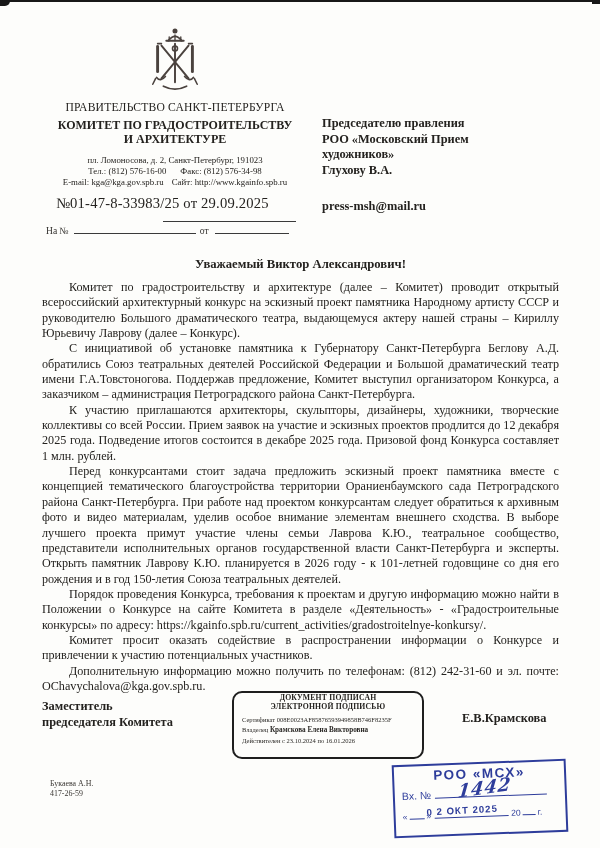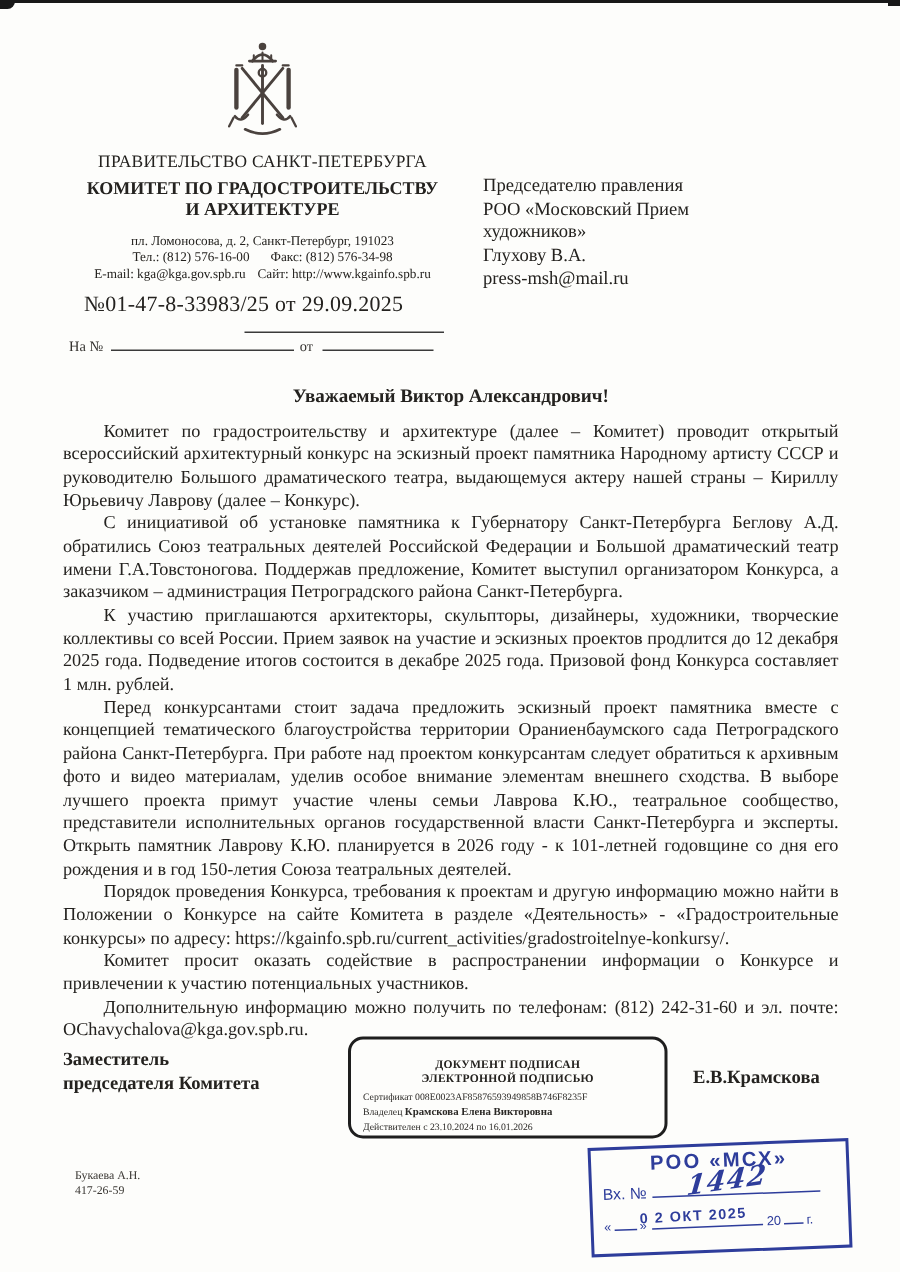--- a/index.html
+++ b/index.html
@@ -15,43 +15,43 @@
 
   
   .header-left{position:absolute;left:35px;top:28px;width:280px;text-align:center;}
   .emblem{display:block;margin:0 auto;}
   .gov{font-size:11.6px;letter-spacing:.2px;margin-top:5px;}
   .committee{font-weight:bold;font-size:12px;line-height:14px;margin-top:4px;}
   .addr{font-size:8.8px;line-height:11px;margin-top:9px;}
   .addr .gap{display:inline-block;width:14px;}
 
   
-  .recipient{position:absolute;left:322px;top:116px;width:220px;font-weight:normal;font-size:12.4px;line-height:15.5px;}
+  .recipient{position:absolute;left:322px;top:116px;width:220px;font-weight:bold;font-size:12.4px;line-height:15.5px;}
   .recipient .r-name{}
-  .recipient .r-email{margin-top:0;}
+  .recipient .r-email{margin-top:21px;}
 
   
   .refline{position:absolute;left:56px;top:195px;font-size:14.6px;letter-spacing:.2px;}
   .ref-underline{position:absolute;left:163px;top:221px;width:133px;border-bottom:1.2px solid #3a3a3a;}
   .na-row{position:absolute;left:46px;top:224px;font-size:9.6px;color:#33312e;}
   .ul{display:inline-block;border-bottom:1px solid #3a3a3a;height:9px;vertical-align:baseline;}
   .ul-a{width:122px;margin:0 4px 0 5px;}
   .ul-b{width:74px;margin-left:6px;}
 
   
   .salutation{position:absolute;left:42px;top:257px;width:517px;text-align:center;font-weight:bold;font-size:12.7px;}
   .body-text{position:absolute;left:42px;top:280px;width:517px;font-size:12.15px;line-height:15.35px;text-align:justify;}
   .body-text p{margin:0;text-indent:27px;}
 
   
   .sig-position{position:absolute;left:42px;top:699px;font-weight:bold;font-size:12.4px;line-height:15.5px;}
   .sig-name{position:absolute;left:462px;top:711px;font-weight:bold;font-size:12.4px;}
 
-  .esign{position:absolute;left:232px;top:691px;width:213px;height:68px;border:2.2px solid #1e1e1e;
-         border-radius:10px;box-sizing:border-box;padding-top:12px;text-align:center;background:#fdfdfb;}
+  .esign{position:absolute;left:232px;top:691px;width:192px;height:68px;border:2.2px solid #1e1e1e;
+         border-radius:10px;box-sizing:border-box;padding-top:0;text-align:center;background:#fdfdfb;}
   .esign-title{font-weight:bold;font-size:7.7px;line-height:9.2px;letter-spacing:.2px;}
   .esign-meta{margin-top:4px;text-align:left;padding-left:8px;font-size:6.5px;line-height:9.6px;color:#2b2926;}
   .esign-meta b{font-size:7.2px;}
 
   .executor{position:absolute;left:50px;top:779px;font-size:7.9px;line-height:9.6px;color:#3a3733;font-family:Liberation Serif, serif;}
 
   
   .stamp{position:absolute;left:393px;top:762px;width:174px;height:73px;border:2.6px solid #2e3d9b;
          transform:rotate(-2.2deg);color:#2e3d9b;box-sizing:border-box;padding:2px 7px 0;
          font-family:"Liberation Sans",sans-serif;background:rgba(255,255,255,.0);}

